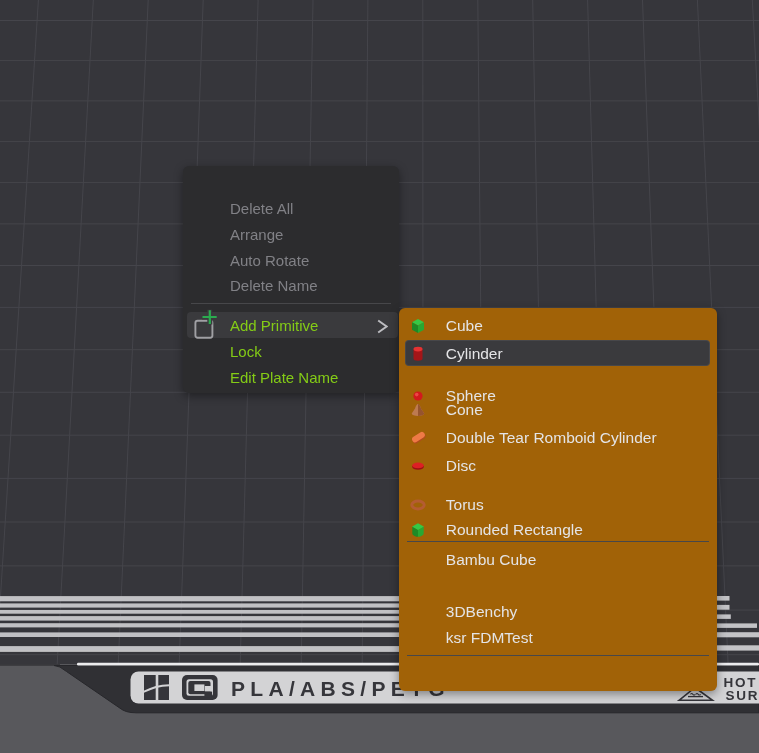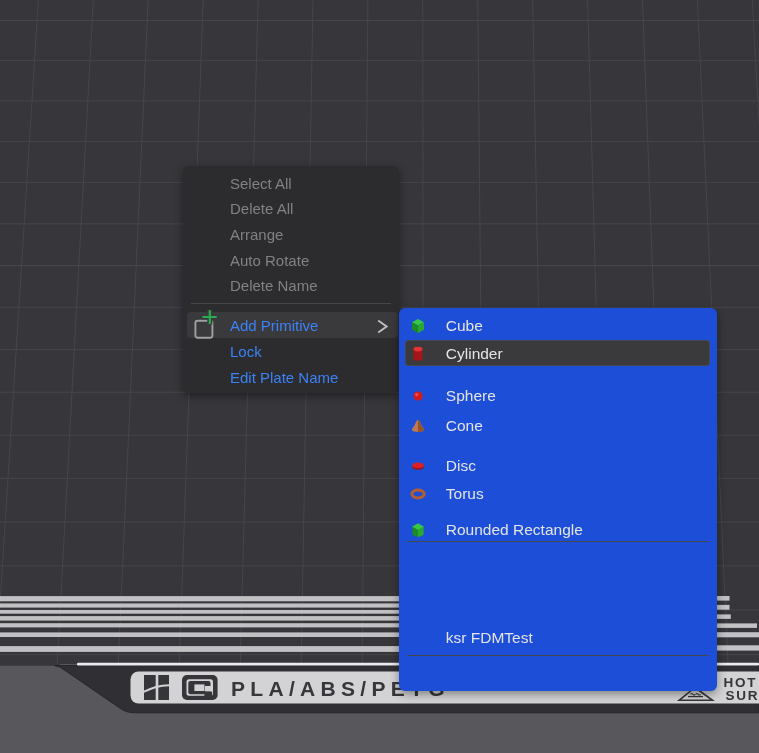--- a/index.html
+++ b/index.html
@@ -1,22 +1,22 @@
 <!DOCTYPE html>
 <html><head><meta charset="utf-8"><style>
 *{margin:0;padding:0;box-sizing:border-box}
 html,body{width:759px;height:753px;overflow:hidden;background:#36363b;font-family:"Liberation Sans",sans-serif}
 #stage{position:absolute;left:0;top:0;width:759px;height:753px;overflow:hidden}
 .abs{position:absolute}
 
 #menu{position:absolute;left:183px;top:166px;width:215.5px;height:227px;background:#2c2c2e;border-radius:6px;box-shadow:0 3px 10px rgba(0,0,0,.4)}
-#menu .row{position:absolute;left:0;width:100%;font-size:15px;color:#3b82f6;padding-left:47px;display:flex;align-items:center}
+#menu .row{position:absolute;left:0;width:100%;font-size:15px;color:#84cc16;padding-left:47px;display:flex;align-items:center}
 #menu .dis{color:#818186}
 #menu .sep{position:absolute;left:8px;right:8px;height:1px;background:#47474a}
-#submenu{position:absolute;left:399px;top:308px;width:318px;height:383px;background:#1d4ed8;border-radius:6px;box-shadow:0 3px 10px rgba(0,0,0,.4)}
+#submenu{position:absolute;left:399px;top:308px;width:318px;height:383px;background:#a16207;border-radius:6px;box-shadow:0 3px 10px rgba(0,0,0,.4)}
 #submenu .row{position:absolute;left:0;width:100%;font-size:15.5px;color:#e4e4e6;padding-left:46.8px;display:flex;align-items:center}
 #submenu .sep{position:absolute;left:8px;right:8px;height:1px;background:#47474a}
 .icon{position:absolute;left:11px;top:50%;transform:translateY(-50%)}
 .hl{position:absolute;border-radius:4px;background:#3a3a3d}
 </style></head>
 <body>
 <div id="stage">
 
 <svg class="abs" width="759" height="753" viewBox="0 0 759 753" style="left:0;top:0">
   <rect x="0" y="0" width="759" height="664" fill="#36363b"></rect>
@@ -102,21 +102,20 @@
     <path d="M679,700.3 L695,687.5 L712.5,700.3 Z"></path>
     <path d="M688,696.6 L703,696.6" stroke-width="1.3"></path>
     <path d="M690.5,694.3 q1.2,-1.5 2.4,0 q1.2,1.5 2.4,0 M695.8,694.3 q1.2,-1.5 2.4,0 q1.2,1.5 2.4,0" stroke-width="1.1"></path>
   </g>
 
   <text x="723.5" y="686.5" font-family="Liberation Sans" font-weight="bold" font-size="13.5px" letter-spacing="1.8" fill="#35353a">HOT</text>
   <text x="725.5" y="700.2" font-family="Liberation Sans" font-weight="bold" font-size="13.5px" letter-spacing="1.8" fill="#35353a">SURF</text>
 </svg>
 
 <div id="menu">
-  <div class="row dis" style="top:4.2px;height:25.7px">Select All</div>
   <div class="row dis" style="top:29.9px;height:25.7px">Delete All</div>
   <div class="row dis" style="top:55.6px;height:25.7px">Arrange</div>
   <div class="row dis" style="top:81.3px;height:25.7px">Auto Rotate</div>
   <div class="row dis" style="top:107px;height:25.7px">Delete Name</div>
   <div class="sep" style="top:137px"></div>
   <div class="hl" style="left:3.6px;top:145.9px;width:211px;height:26px"></div>
   <div class="row" style="top:146px;height:26.4px">Add Primitive</div>
   <svg width="25" height="32" viewBox="0 0 25 32" style="position:absolute;left:10.5px;top:142px">
     <rect x="1.4" y="12.7" width="17" height="17" rx="2.2" fill="none" stroke="#a0a0a4" stroke-width="1.9"></rect>
     <path d="M15.8,1.8 V16.4 M8,9 H23" stroke="#3a3a3d" stroke-width="5" fill="none"></path>
@@ -143,41 +142,51 @@
       <path d="M3.5,3.1 L12.5,3.1 L12.5,12.5 A4.5,2.2 0 0 1 3.5,12.5 Z" fill="#a31518"></path>
       <ellipse cx="8" cy="3.1" rx="4.5" ry="2.3" fill="#e63232"></ellipse>
     </svg>
   </div>
   <div class="row" style="top:74px;height:28px">Sphere
     <svg class="icon" width="16" height="16" viewBox="0 0 16 16">
       <circle cx="8" cy="8" r="4.6" fill="#d2191d"></circle>
       <circle cx="6.7" cy="6.6" r="1.8" fill="#f1504e" opacity=".85"></circle>
     </svg>
   </div>
-  <div class="row" style="top:104px;height:28px">Cone
+  <div class="row" style="top:88px;height:28px">Cone
     <svg class="icon" width="16" height="16" viewBox="0 0 16 16">
       <path d="M8,2 Q9.6,2 11,6.5 L14.3,11.6 A6.3,2.5 0 0 1 1.7,11.6 L5,6.5 Q6.4,2 8,2 Z" fill="#bd7a50"></path>
       <path d="M8,2 Q9.6,2 11,6.5 L14.3,11.6 A6.3,2.5 0 0 1 8,14.1 Z" fill="#96542e"></path>
+    </svg>
+  </div>
+  <div class="row" style="top:116px;height:28px">Double Tear Romboid Cylinder
+    <svg class="icon" width="18" height="16" viewBox="0 0 18 16">
+      <g transform="rotate(-33 9 8)">
+        <rect x="2" y="4.8" width="14" height="6.4" rx="3" fill="#b04a1f"></rect>
+        <rect x="2" y="4" width="14" height="6" rx="3" fill="#ee7a46"></rect>
+      </g>
     </svg>
   </div>
   <div class="row" style="top:144px;height:28px">Disc
     <svg class="icon" width="16" height="16" viewBox="0 0 16 16">
       <path d="M2.2,7.4 L13.8,7.4 L13.8,9 A5.8,2.7 0 0 1 2.2,9 Z" fill="#9c1013"></path>
       <ellipse cx="8" cy="7.4" rx="5.8" ry="2.8" fill="#dd2024"></ellipse>
     </svg>
   </div>
-  <div class="row" style="top:172px;height:28px">Torus
+  <div class="row" style="top:183px;height:28px">Torus
     <svg class="icon" width="16" height="16" viewBox="0 0 16 16">
       <ellipse cx="8" cy="8" rx="6.2" ry="4" fill="none" stroke="#b45c32" stroke-width="3"></ellipse>
     </svg>
   </div>
   <div class="row" style="top:208px;height:28px">Rounded Rectangle
     <svg class="icon" width="16" height="16" viewBox="0 0 16 16">
       <path d="M8,1.2 L13.7,4.4 L13.7,5 L8,8.2 L2.3,5 L2.3,4.4 Z" fill="#36c845"></path>
       <path d="M2.3,4.7 L8,7.9 L8,14.8 Q6,14.8 4.6,13.9 L3,12.9 Q2.3,12.3 2.3,11.3 Z" fill="#1d8a26"></path>
       <path d="M13.7,4.7 L8,7.9 L8,14.8 Q10,14.8 11.4,13.9 L13,12.9 Q13.7,12.3 13.7,11.3 Z" fill="#28a833"></path>
     </svg>
   </div>
   <div class="sep" style="top:232.6px"></div>
+  <div class="row" style="top:238.6px;height:26px">Bambu Cube</div>
+  <div class="row" style="top:290.6px;height:26px">3DBenchy</div>
   <div class="row" style="top:316.6px;height:26px">ksr FDMTest</div>
   <div class="sep" style="top:347.3px"></div>
 </div>
 </div>
 
 </body></html>

